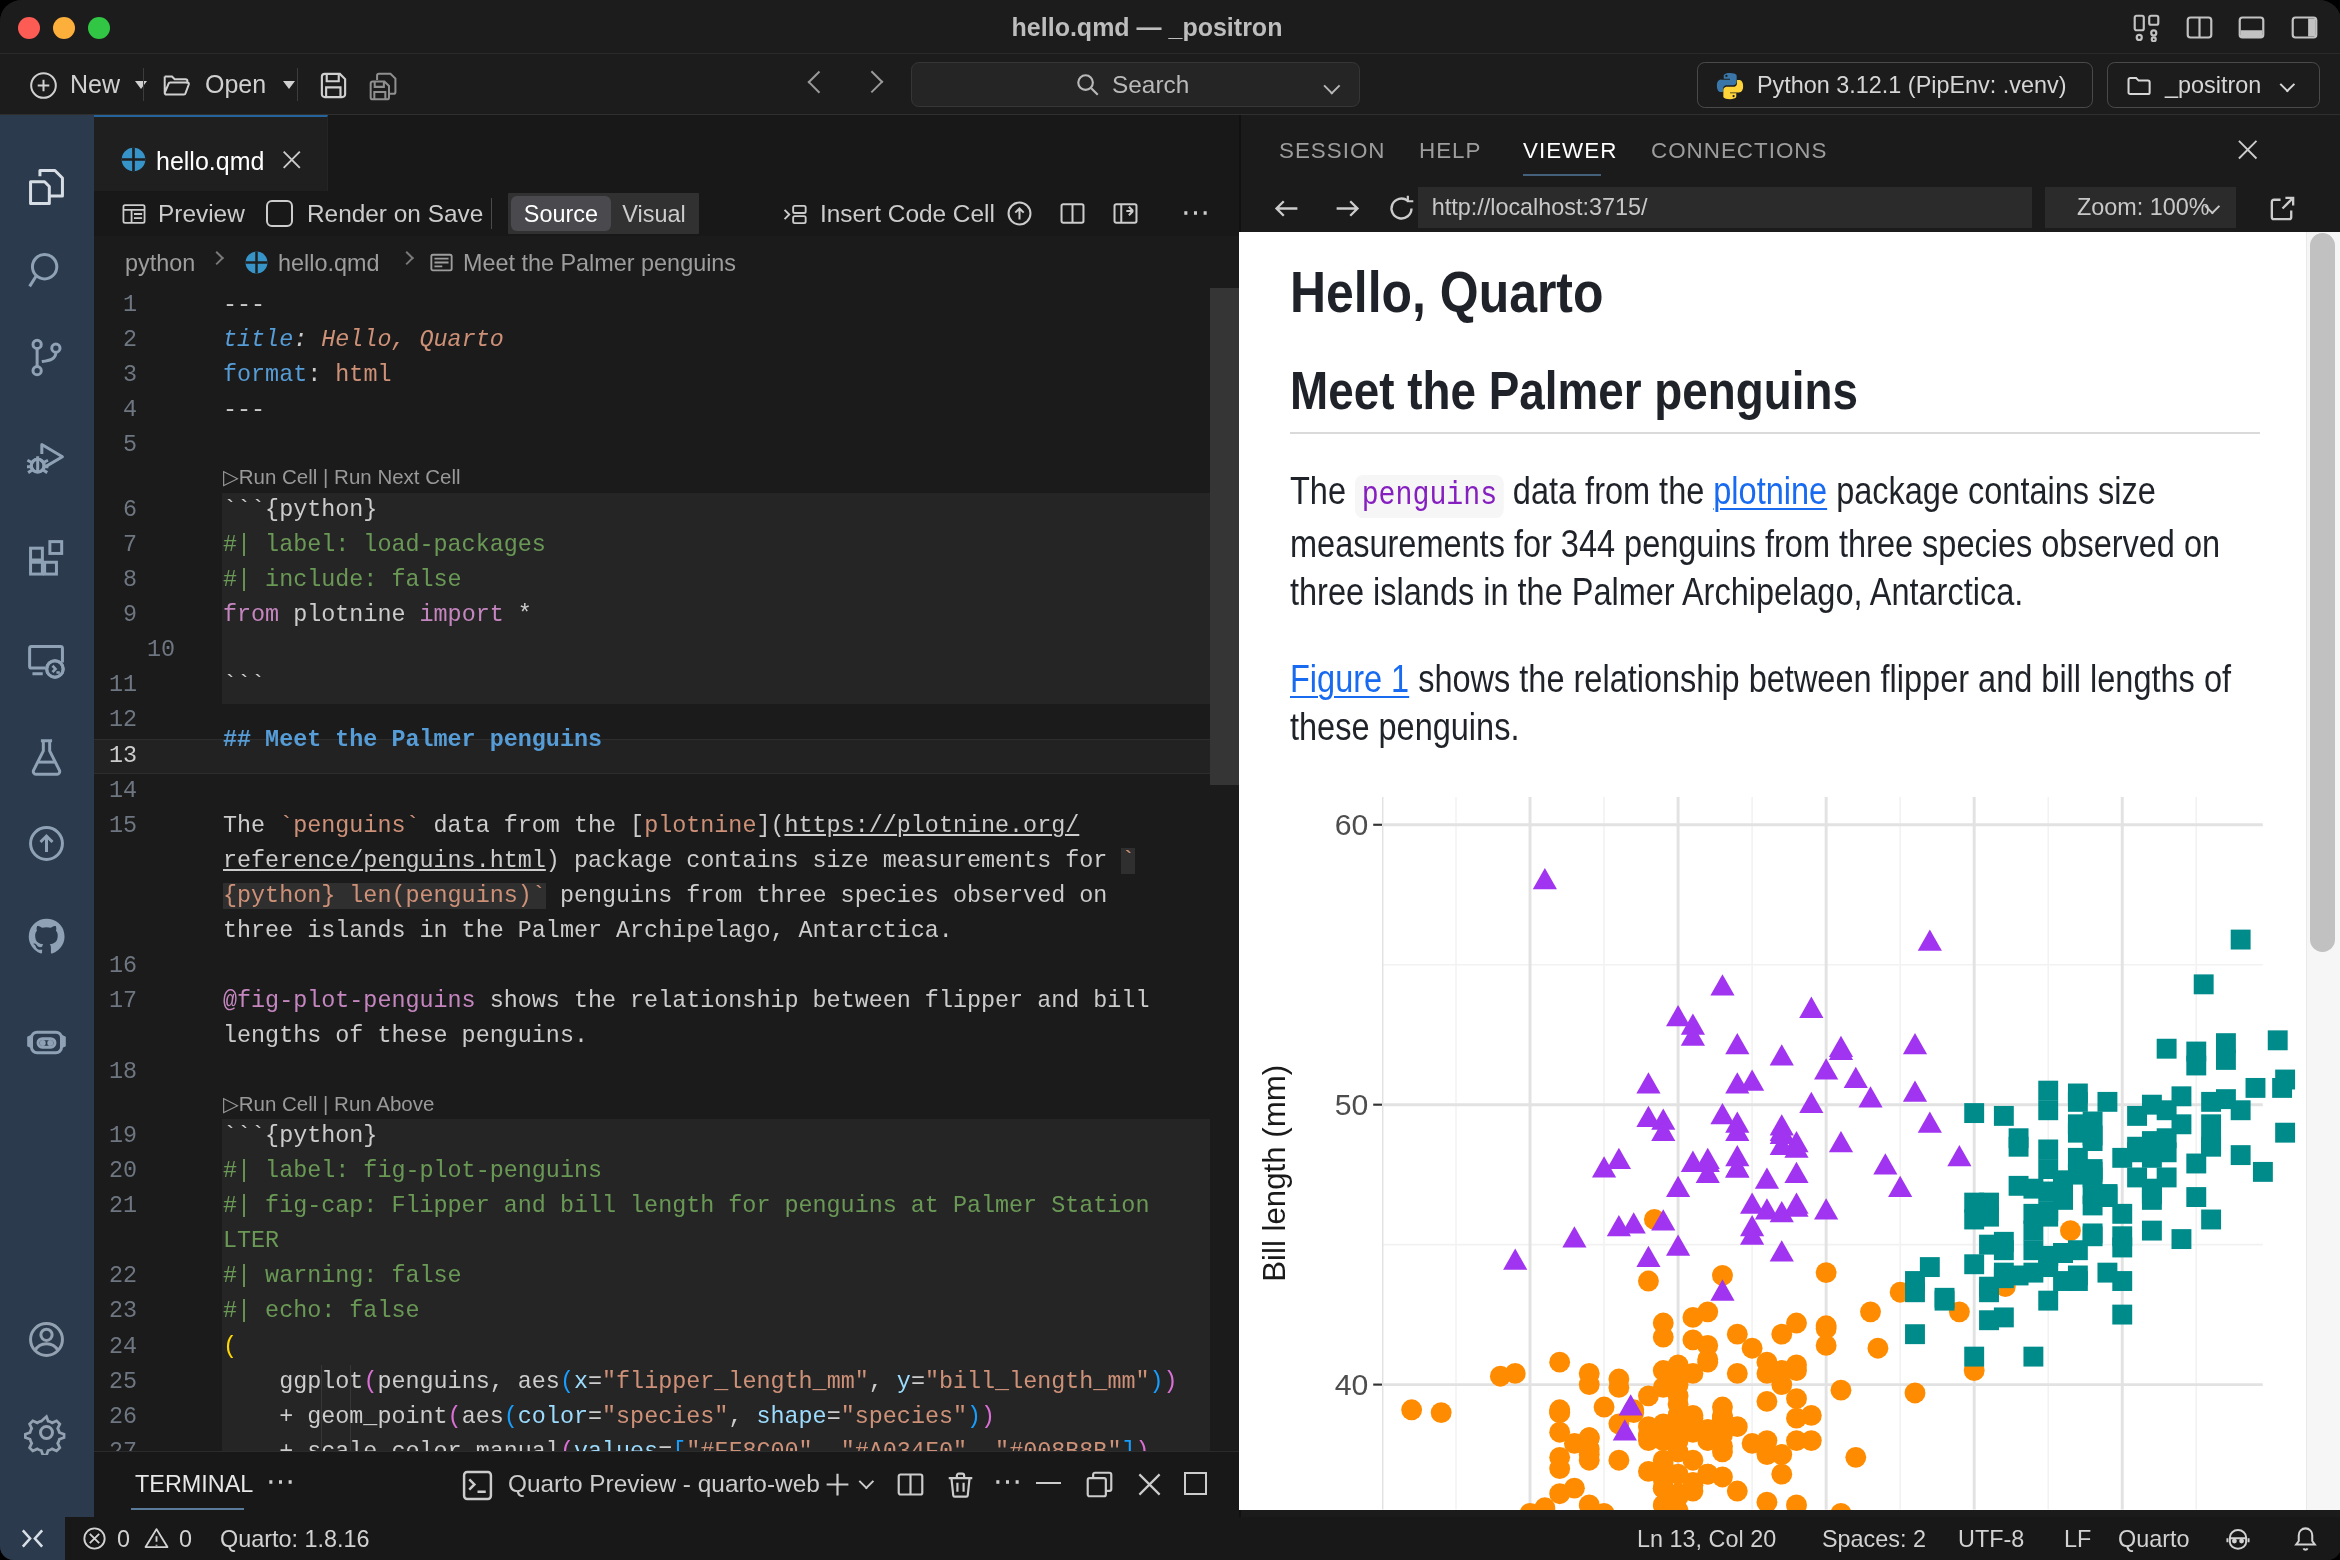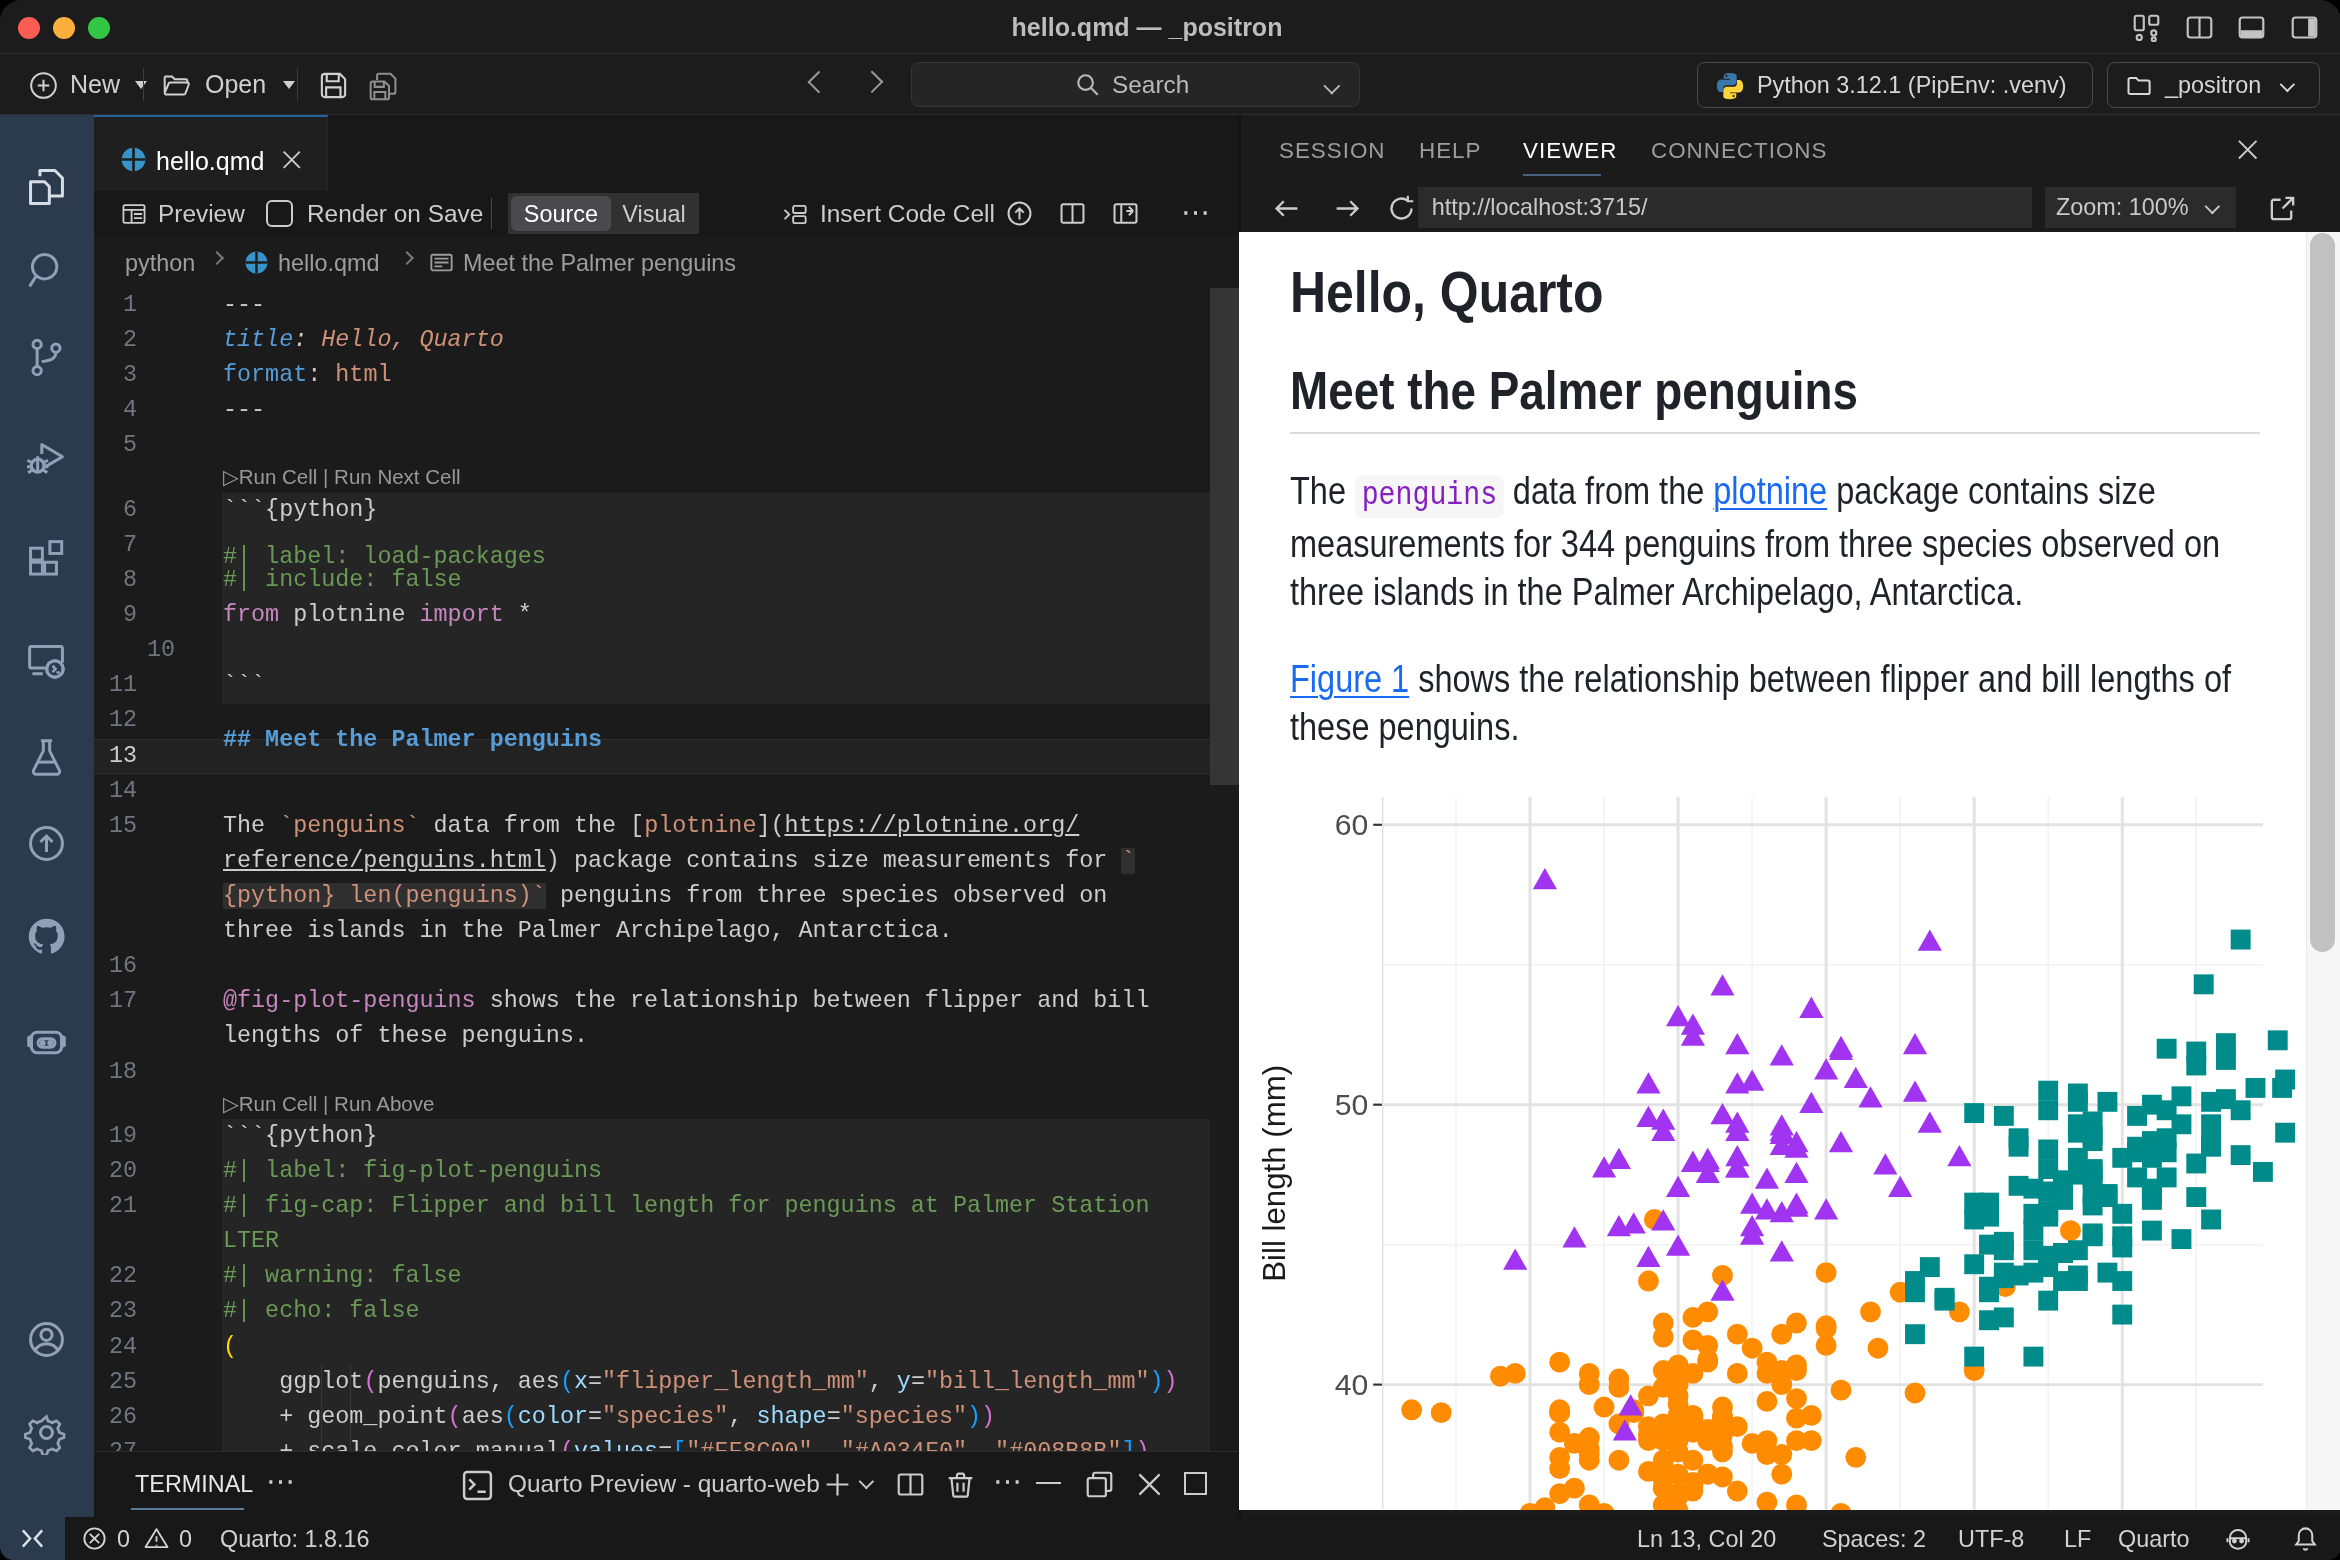--- a/index.html
+++ b/index.html
@@ -285,21 +285,21 @@
         <div class="ln" style="top:1077px;">25</div>
         <div class="ln" style="top:1112px;">26</div>
         <div class="ln" style="top:1147px;">27</div>
 
       <div class="row" style="top:0;">---</div>
       <div class="row" style="top:35px;font-style:italic;"><span class="c-key">title</span>: <span class="c-str">Hello, Quarto</span></div>
       <div class="row" style="top:70px;"><span class="c-key">format</span>: <span class="c-str">html</span></div>
       <div class="row" style="top:105px;">---</div>
       <div class="lens" style="top:177px;">▷Run Cell | Run Next Cell</div>
       <div class="row" style="top:205px;">```{python}</div>
-      <div class="row" style="top:240px;margin-top:12px;"><span class="c-com">#| label: load-packages</span></div>
+      <div class="row" style="top:240px;"><span class="c-com">#| label: load-packages</span></div>
       <div class="row" style="top:275px;"><span class="c-com">#| include: false</span></div>
       <div class="row" style="top:310px;"><span class="c-kw">from</span> plotnine <span class="c-kw">import</span> *</div>
       <div class="row" style="top:380px;">```</div>
       <div class="row" style="top:435px;"><span class="c-head">## Meet the Palmer penguins</span></div>
       <div class="row" style="top:521px;">The <span class="c-str">`penguins`</span> data from the [<span class="c-str">plotnine</span>](<span class="und">https://plotnine.org/</span></div>
       <div class="row" style="top:556px;"><span class="und">reference/penguins.html</span>) package contains size measurements for <span class="c-str" style="background:#2f2f2f;">`</span></div>
       <div class="row" style="top:626px;">three islands in the Palmer Archipelago, Antarctica.</div>
       <div class="row" style="top:591px;"><span class="c-str" style="background:#2f2f2f;">{python} len(penguins)`</span> penguins from three species observed on</div>
       <div class="row" style="top:696px;"><span class="c-kw">@fig-plot-penguins</span> shows the relationship between flipper and bill</div>
       <div class="row" style="top:731px;">lengths of these penguins.</div>
@@ -367,21 +367,21 @@
           <path d="M14 8 H2.5 M6.5 4 L2.5 8 l4 4"></path>
         </svg>
       <svg class="abs" style="left:94px; top:8.8px;" width="29" height="29" viewBox="0 0 16 16" fill="none" stroke="#cccccc" stroke-width="1.3">
           <path d="M2 8 H13.5 M9.5 4 l4 4 -4 4"></path>
         </svg>
       <svg class="abs" style="left:148px; top:8.8px;" width="29" height="29" viewBox="0 0 16 16" fill="none" stroke="#cccccc" stroke-width="1.3">
           <path d="M13.5 8 a5.5 5.5 0 1 1 -2.2 -4.4"></path>
           <path d="M11.5 1 v3 h3" stroke-width="1.2"></path>
         </svg>
       <div id="urlfield">http://localhost:3715/</div>
-      <div id="zoomfield"><span style="padding-left:11px;">Zoom: 100%</span>
+      <div id="zoomfield"><span style="padding-left:32px;">Zoom: 100%</span>
         <div class="abs" style="left:162px; top:13.7px; width:10.7px; height:10.7px; border-right:2px solid #c8c8c8; border-bottom:2px solid #c8c8c8; transform:rotate(45deg);"></div>
       </div>
       <svg class="abs" style="left:1028px; top:7.8px;" width="31" height="31" viewBox="0 0 16 16" fill="none" stroke="#cccccc" stroke-width="1.2">
           <path d="M7 3.5 H3.5 a1 1 0 0 0 -1 1 v8 a1 1 0 0 0 1 1 h8 a1 1 0 0 0 1 -1 V9"></path>
           <path d="M9.5 2.5 h4 v4 M13.2 2.8 L8 8"></path>
         </svg>
     </div>
     <div id="viewer">
       <div class="vh1" style="top:31px; font-size:57px; line-height:59px; transform:scaleX(0.876); transform-origin:left top;">Hello, Quarto</div>
       <div class="vh1" style="top:129px; font-size:54px; line-height:59px; transform:scaleX(0.849); transform-origin:left top;">Meet the Palmer penguins</div>

